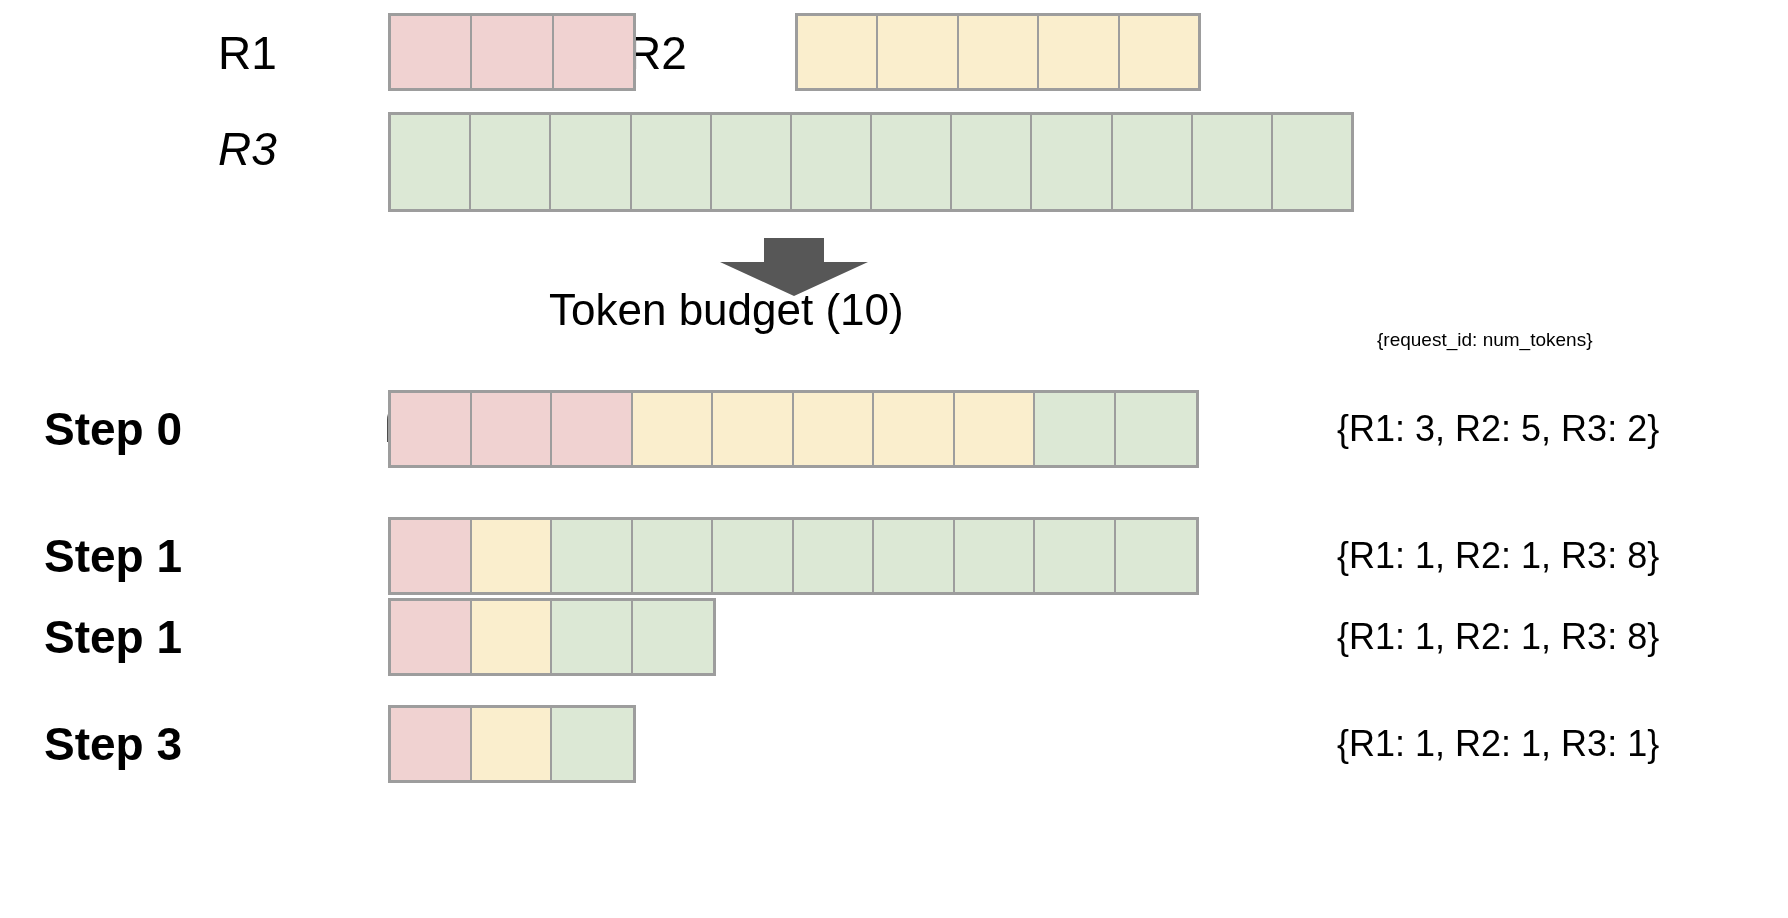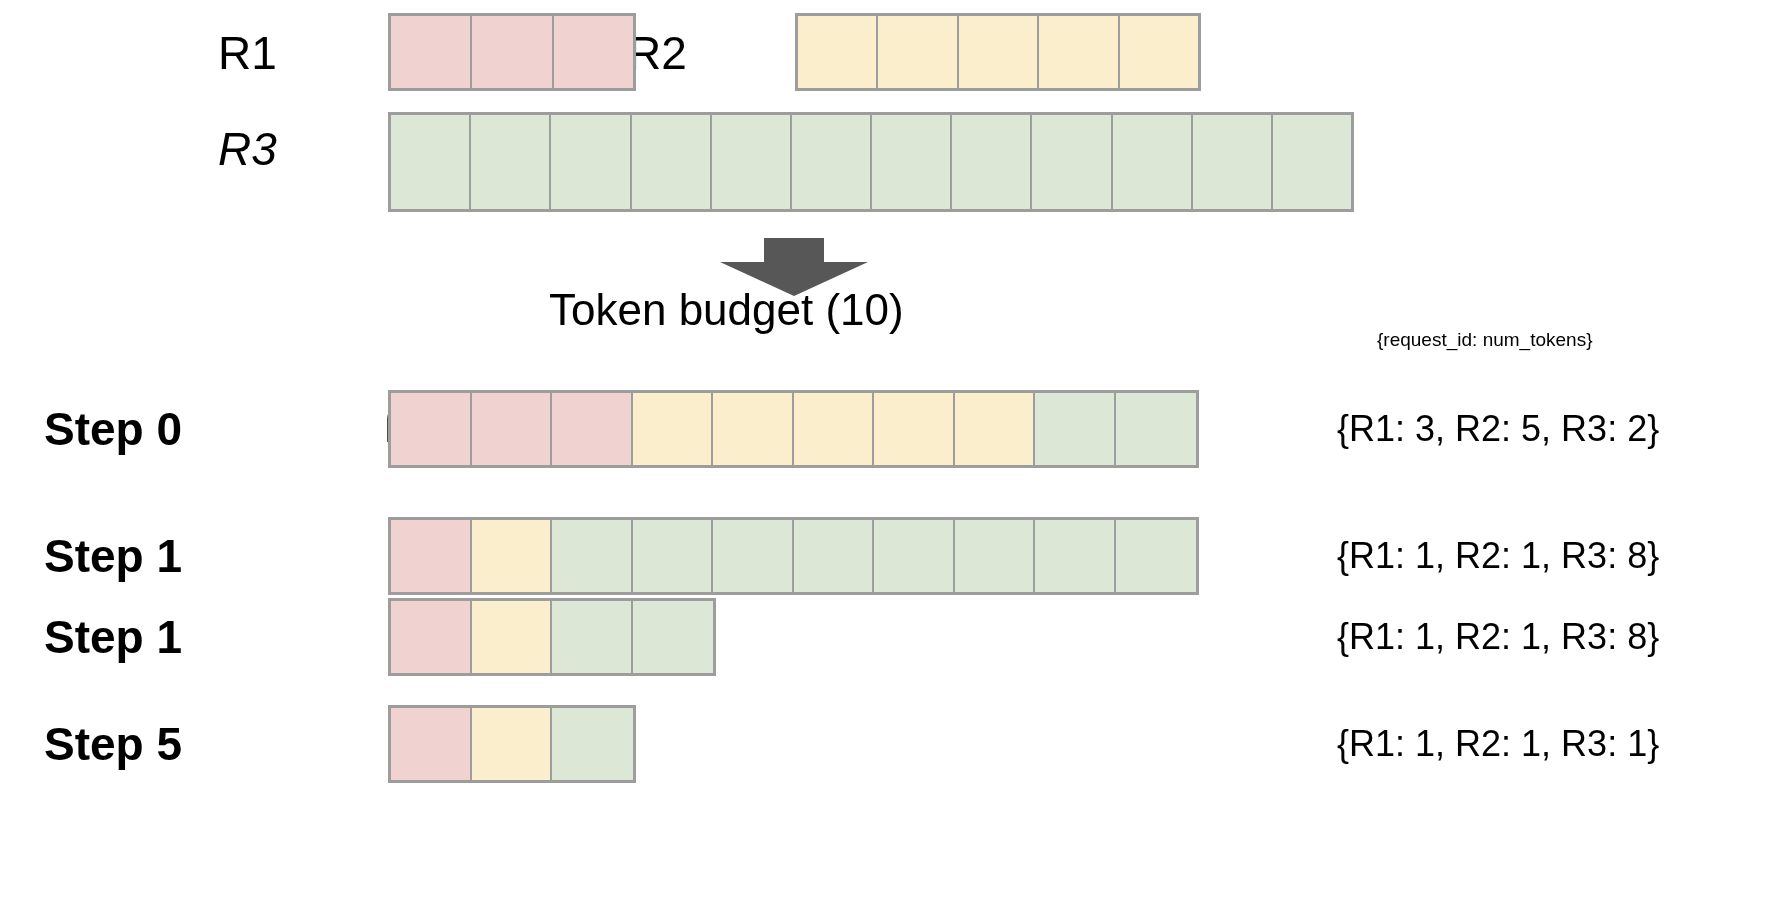--- a/index.html
+++ b/index.html
@@ -240,21 +240,21 @@
     <div class="step-strip" style="width: 328px;">
         <div class="cell" style="width: 80.5px; background: rgb(240, 210, 209);"></div>
         <div class="cell" style="width: 80.5px; background: rgb(250, 238, 205);"></div>
         <div class="cell" style="width: 80.5px; background: rgb(220, 232, 213);"></div>
         <div class="cell" style="width: 80.5px; background: rgb(220, 232, 213);"></div>
       </div>
     <div class="step-output">{R1: 1, R2: 1, R3: 8}</div>
   </div>
 
   <div class="step-row" id="step-row-3">
-    <div class="step-label">Step 5</div>
+    <div class="step-label">Step 3</div>
     <div class="step-strip" style="width: 247.5px;">
         <div class="cell" style="width: 80.5px; background: rgb(240, 210, 209);"></div>
         <div class="cell" style="width: 80.5px; background: rgb(250, 238, 205);"></div>
         <div class="cell" style="width: 80.5px; background: rgb(220, 232, 213);"></div>
       </div>
     <div class="step-output">{R1: 1, R2: 1, R3: 1}</div>
   </div>
 
 </div>
 

